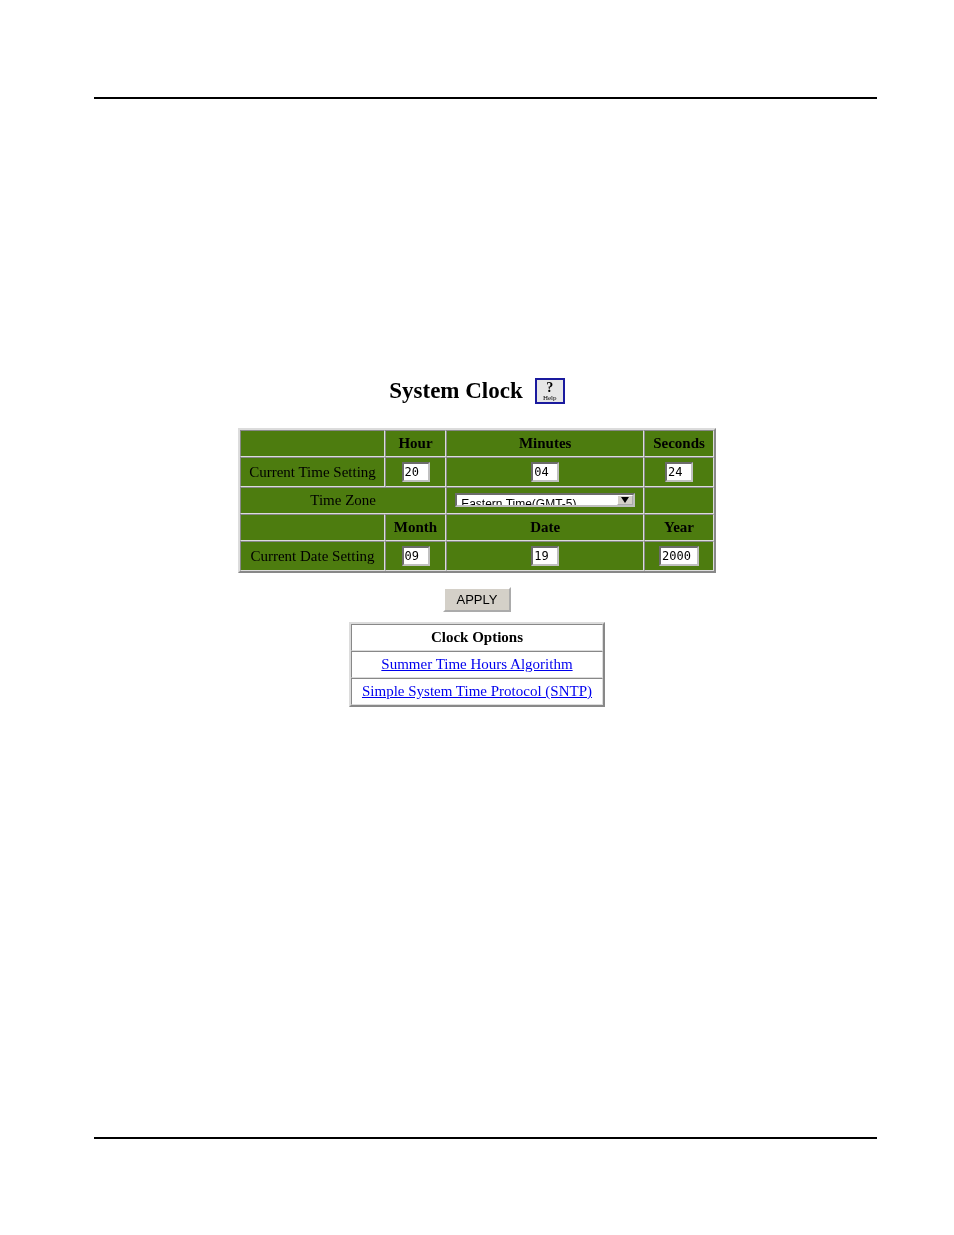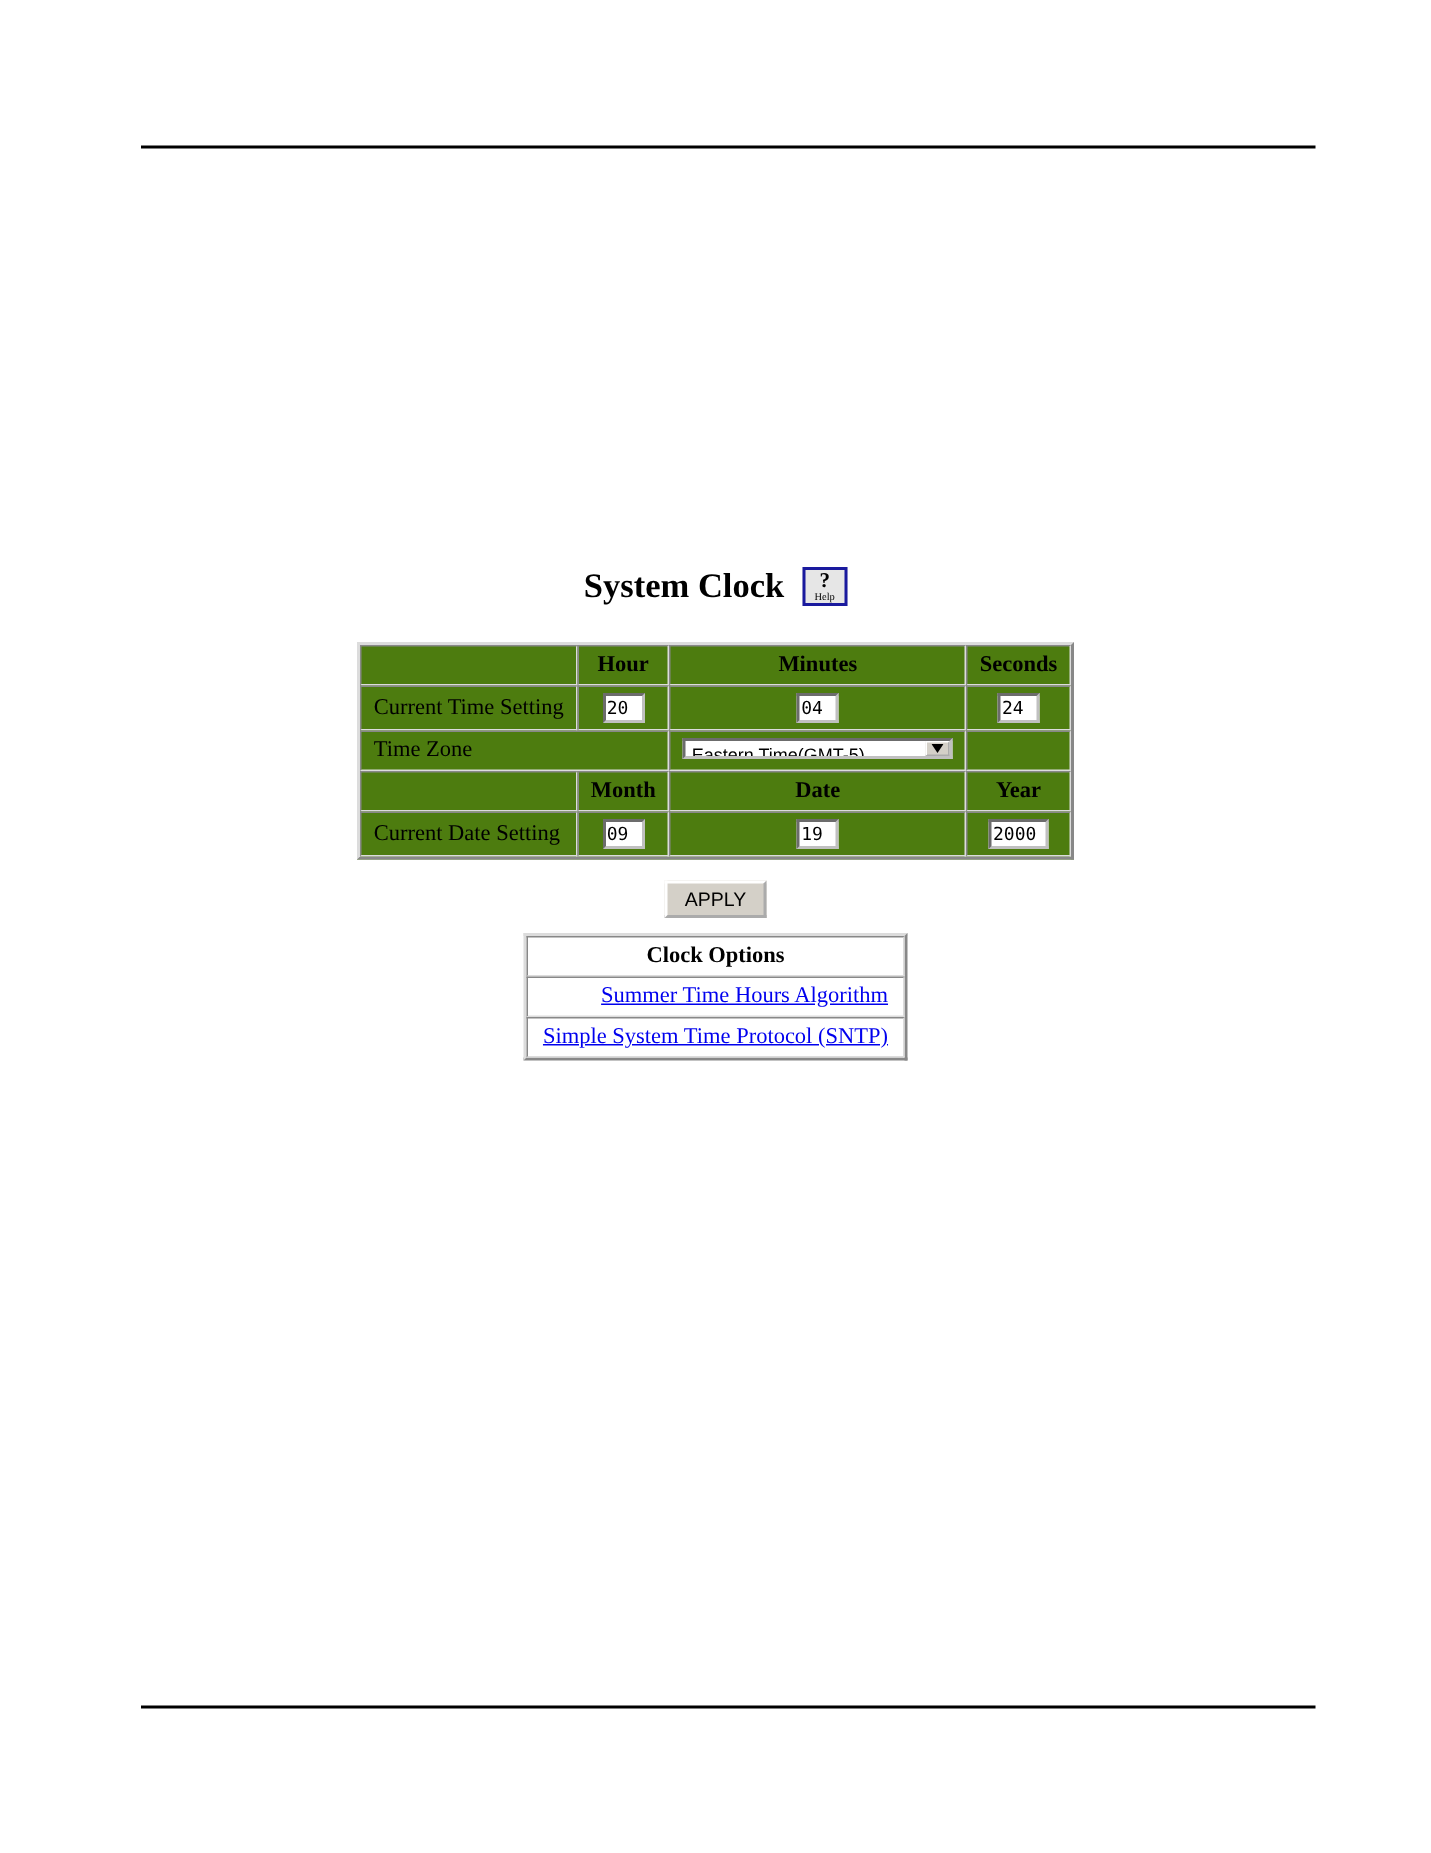--- a/index.html
+++ b/index.html
@@ -73,21 +73,21 @@
       background: #4d7c0f;
     }
     .main-table td, .main-table th {
       border: 1px inset #dcdcdc;
       padding: 4px 8px;
       text-align: center;
       font-size: 15px;
       vertical-align: middle;
     }
     .main-table .row-label {
-      text-align: left;
+      text-align: center;
       font-weight: normal;
       white-space: nowrap;
     }
     .main-table th {
       font-weight: bold;
     }
     .main-table th.row-label-blank {
       border: 1px inset #dcdcdc;
     }
     .small-input {
@@ -145,21 +145,21 @@
       margin-top: 10px;
       border-collapse: separate;
       border-spacing: 0;
       border: 2px outset #dcdcdc;
       background: #fff;
     }
     .options-table td, .options-table th {
       border: 1px inset #dcdcdc;
       padding: 4px 10px;
       font-size: 15px;
-      text-align: right;
+      text-align: center;
     }
     .options-table th {
       text-align: center;
       font-weight: bold;
     }
     .options-table a {
       color: #0000ee;
       text-decoration: underline;
     }
     .col-hour { width: 58px; }

